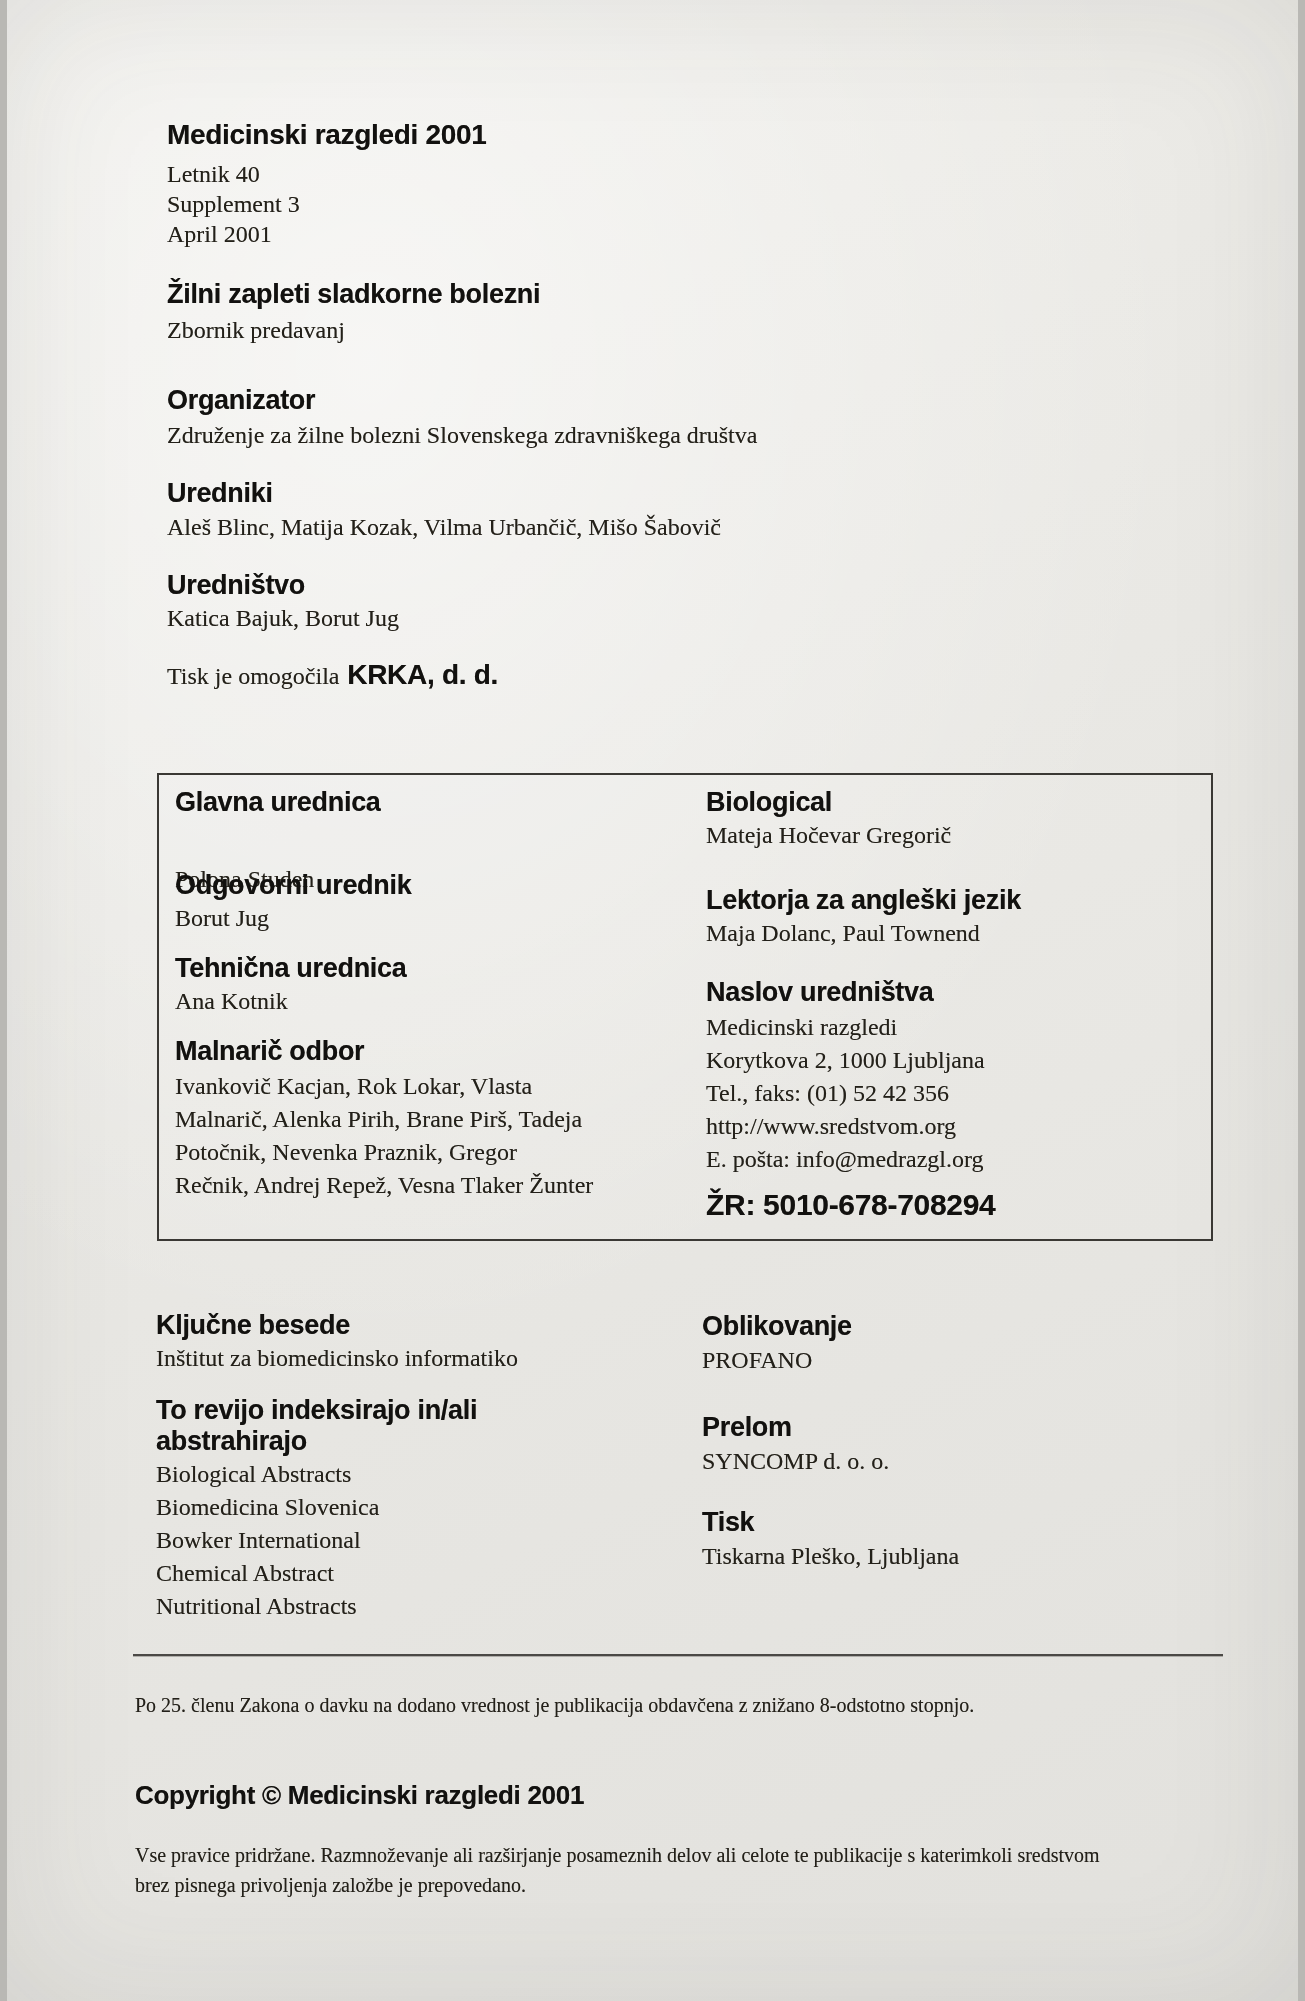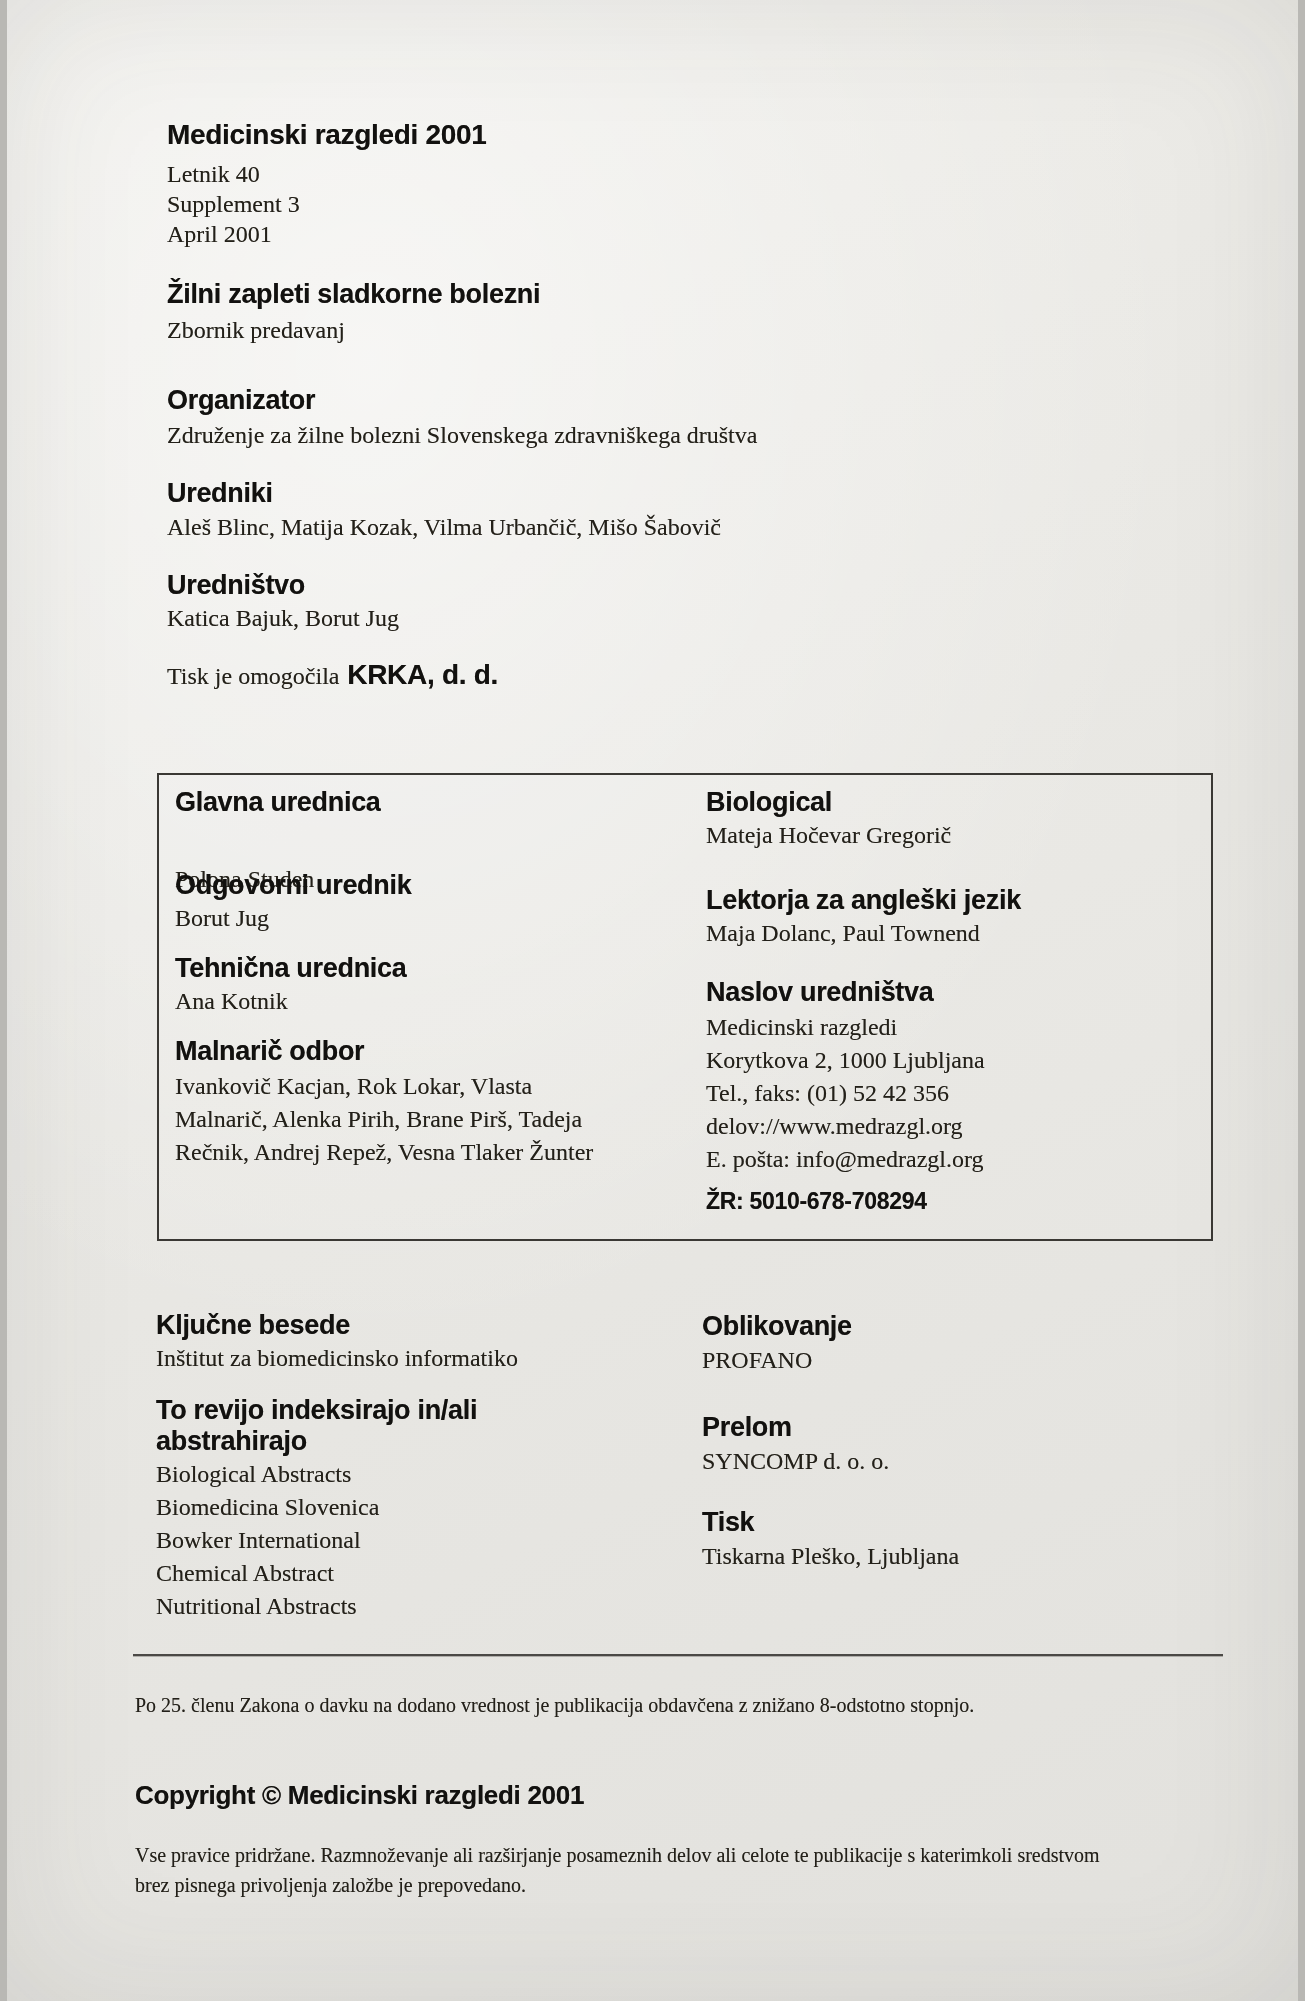--- a/index.html
+++ b/index.html
@@ -19,21 +19,21 @@
   .h {
     font-family:"Liberation Sans", sans-serif;
     font-weight:bold;
     font-size:27px;
     letter-spacing:-0.3px;
     color:#12110f;
     line-height:1.15;
     text-shadow:0 0 0.6px rgba(25,22,18,0.55);
   }
   .h-title { font-size:28px; }
-  .h-big  { font-size:23px; }
+  .h-big  { font-size:30px; }
   .h-copy { font-size:26px; }
   .b {
     font-family:"Liberation Serif", serif;
     font-size:24px;
     color:#232019;
     line-height:1.2;
     text-shadow:0 0 0.5px rgba(35,32,25,0.4);
   }
   .lines .ln { line-height:33px; }
   .small {
@@ -101,35 +101,36 @@
     <div class="abs h" style="left:16px; top:95px;">Odgovorni urednik</div>
     <div class="abs b" style="left:16px; top:129px;">Borut Jug</div>
 
     <div class="abs h" style="left:16px; top:178px;">Tehnična urednica</div>
     <div class="abs b" style="left:16px; top:212px;">Ana Kotnik</div>
 
     <div class="abs h" style="left:16px; top:261px;">Malnarič odbor</div>
     <div class="abs b lines" style="left:16px; top:295px;">
       <div class="ln">Ivankovič Kacjan, Rok Lokar, Vlasta</div>
       <div class="ln">Malnarič, Alenka Pirih, Brane Pirš, Tadeja</div>
+      <div class="ln">Potočnik, Nevenka Praznik, Gregor</div>
       <div class="ln">Rečnik, Andrej Repež, Vesna Tlaker Žunter</div>
     </div>
 
     <div class="abs h" style="left:547px; top:12px;">Biological</div>
     <div class="abs b" style="left:547px; top:46px;">Mateja Hočevar Gregorič</div>
 
     <div class="abs h" style="left:547px; top:110px;">Lektorja za angleški jezik</div>
     <div class="abs b" style="left:547px; top:144px;">Maja Dolanc, Paul Townend</div>
 
     <div class="abs h" style="left:547px; top:202px;">Naslov uredništva</div>
     <div class="abs b lines" style="left:547px; top:236px;">
       <div class="ln">Medicinski razgledi</div>
       <div class="ln">Korytkova 2, 1000 Ljubljana</div>
       <div class="ln">Tel., faks: (01) 52 42 356</div>
-      <div class="ln">delov://www.medrazgl.org</div>
+      <div class="ln">http://www.sredstvom.org</div>
       <div class="ln">E. pošta: info@medrazgl.org</div>
     </div>
 
     <div class="abs h h-big" style="left:547px; top:413px;">ŽR: 5010-678-708294</div>
   </div>
 
   <div class="abs h" style="left:149px; top:1310px;">Ključne besede</div>
   <div class="abs b" style="left:149px; top:1344px;">Inštitut za biomedicinsko informatiko</div>
 
   <div class="abs h" style="left:149px; top:1395px; line-height:31px;">

